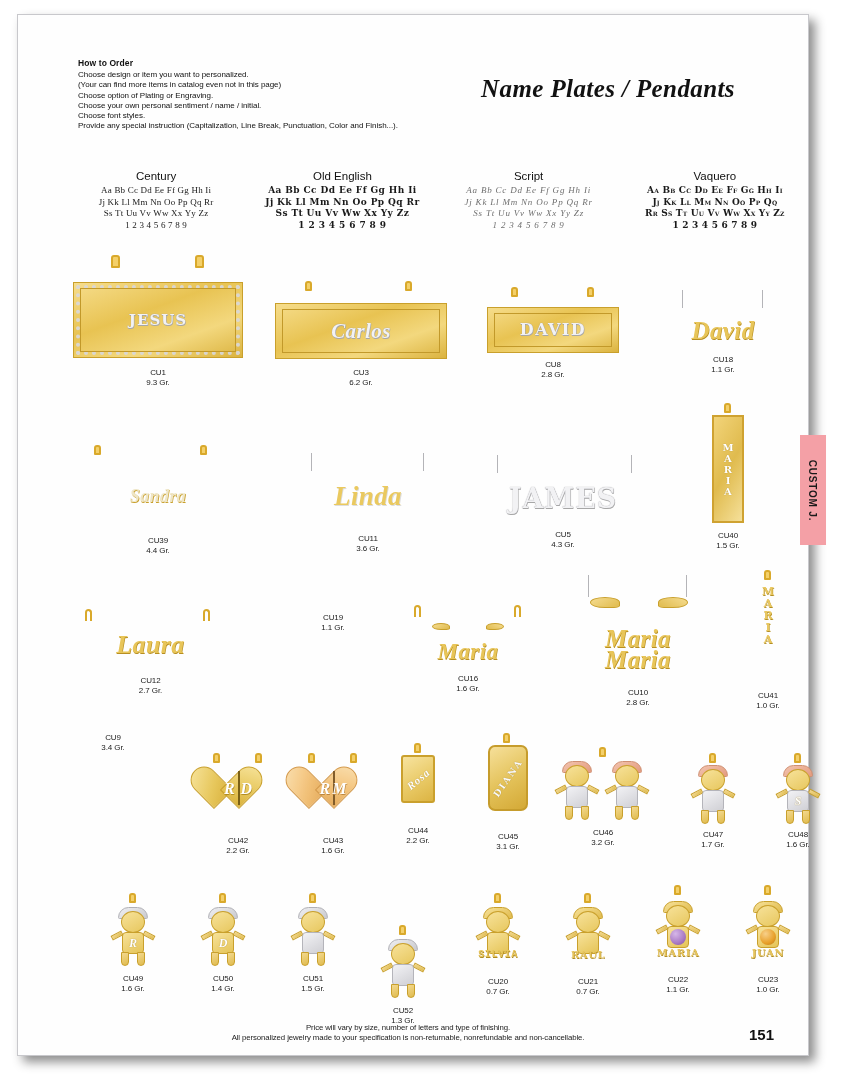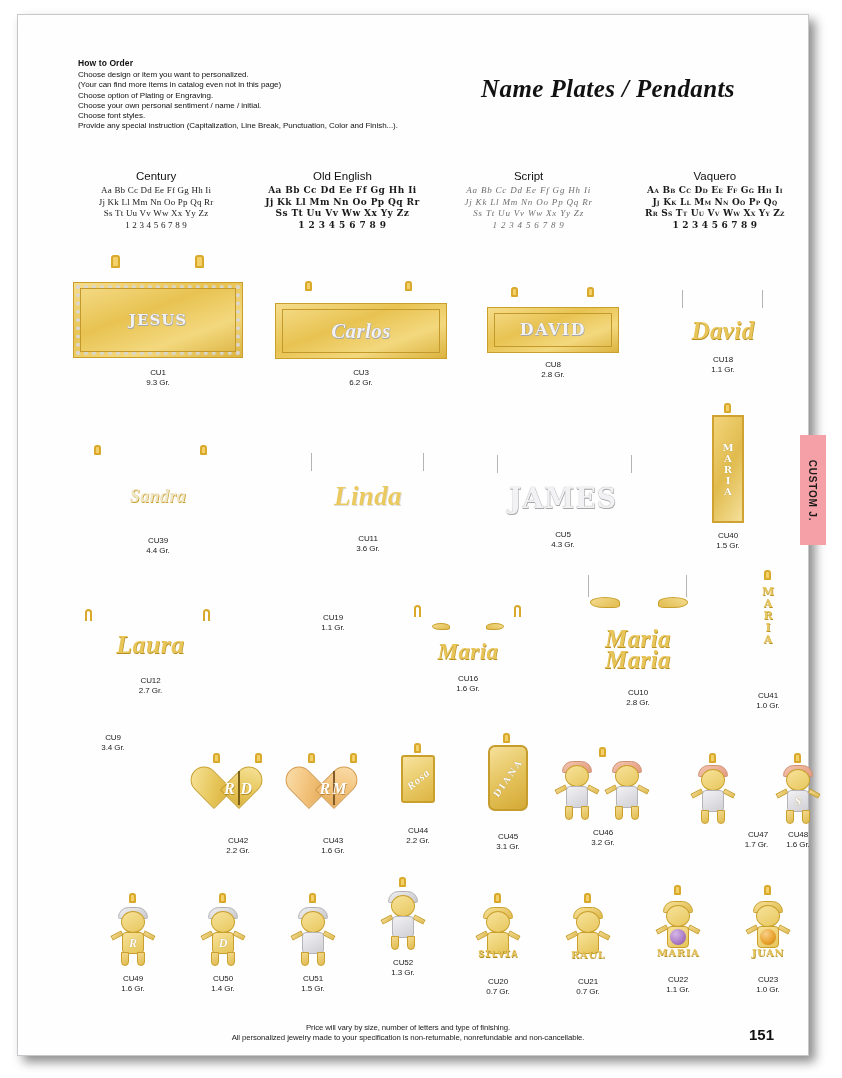--- a/index.html
+++ b/index.html
@@ -781,21 +781,21 @@
         <div class="arm r"></div>
         <div class="body silver"></div>
         <div class="leg l"></div>
         <div class="leg r"></div>
       </div>
     </div>
     <div class="caption">CU46</div>
     <div class="caption">3.2 Gr.</div>
   </div>
 
-  <div class="prod" style="left:640px; top:738px; width:110px;text-align:right;">
+  <div class="prod" style="left:640px; top:738px; width:110px;">
     <div class="jewel" style="width:48px;height:74px;">
       <div class="bail small" style="left:20px; top:0;"></div>
       <div class="kid" style="position:absolute;left:4px;top:10px;">
         <div class="hat pink"></div>
         <div class="head"></div>
         <div class="arm l"></div>
         <div class="arm r"></div>
         <div class="body silver"></div>
         <div class="leg l"></div>
         <div class="leg r"></div>
@@ -869,21 +869,21 @@
         <div class="arm r"></div>
         <div class="body silver"></div>
         <div class="leg l"></div>
         <div class="leg r"></div>
       </div>
     </div>
     <div class="caption">CU51</div>
     <div class="caption">1.5 Gr.</div>
   </div>
 
-  <div class="prod" style="left:330px; top:862px; width:110px;">
+  <div class="prod" style="left:330px; top:910px; width:110px;">
     <div class="jewel" style="width:48px;height:78px;">
       <div class="bail small" style="left:20px; top:0;"></div>
       <div class="kid" style="position:absolute;left:4px;top:12px;">
         <div class="hat"></div>
         <div class="head"></div>
         <div class="arm l"></div>
         <div class="arm r"></div>
         <div class="body silver"></div>
         <div class="leg l"></div>
         <div class="leg r"></div>

